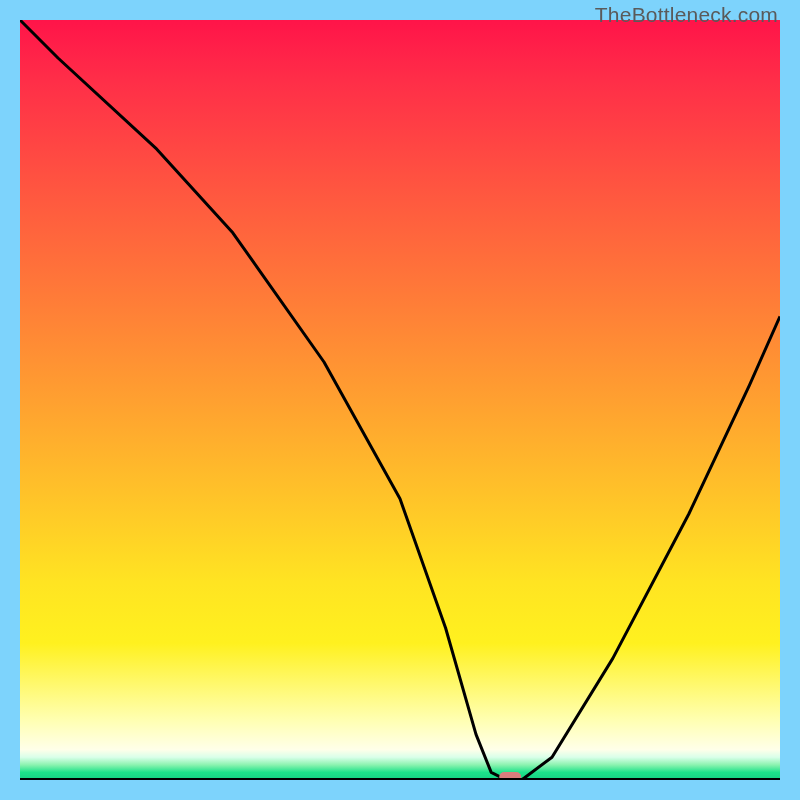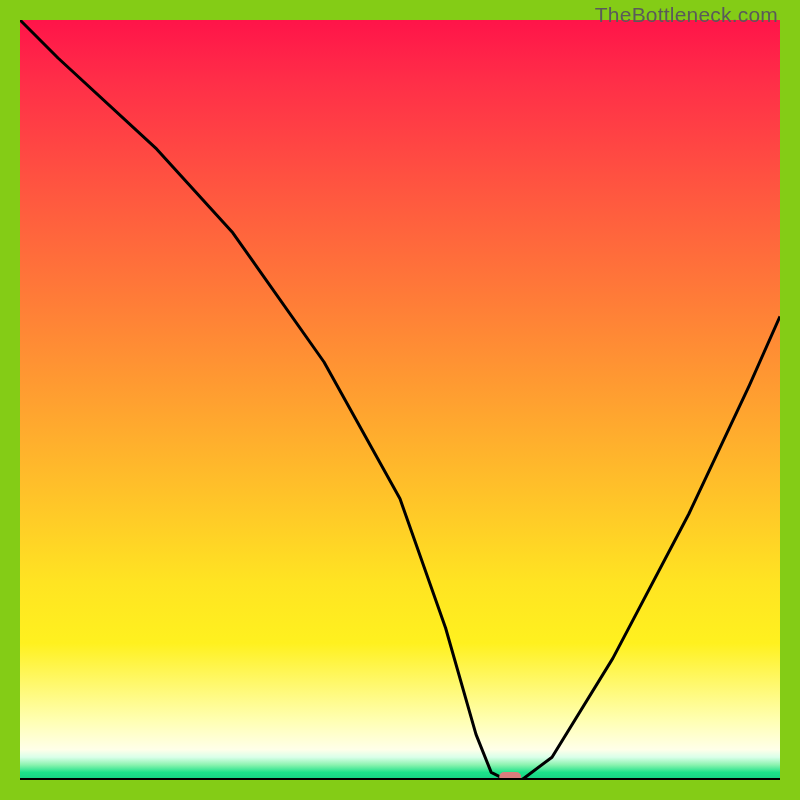--- a/index.html
+++ b/index.html
@@ -8,21 +8,21 @@
     width: 800px;
     height: 800px;
     background: #000;
     overflow: hidden;
     font-family: Arial, Helvetica, sans-serif;
   }
   .frame {
     position: relative;
     width: 800px;
     height: 800px;
-    background: #84cc16;
+    background: #7dd3fc;
   }
   .plot {
     position: absolute;
     left: 20px;
     top: 20px;
     width: 760px;
     height: 760px;
     
     background: linear-gradient(
       to bottom,

